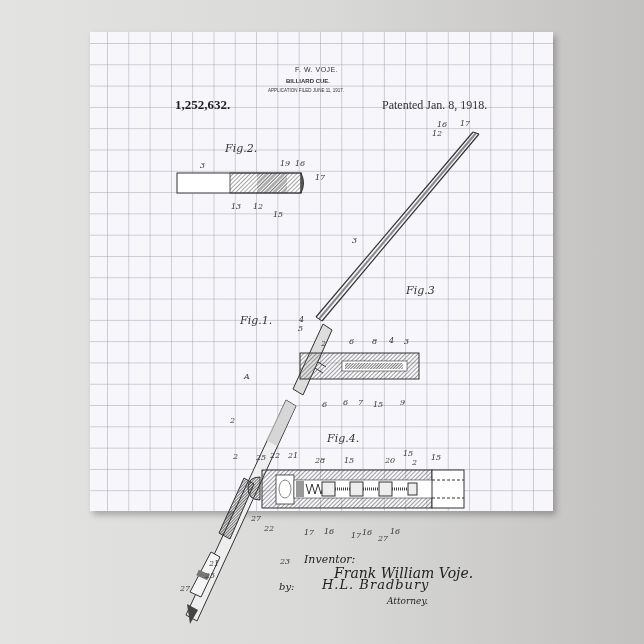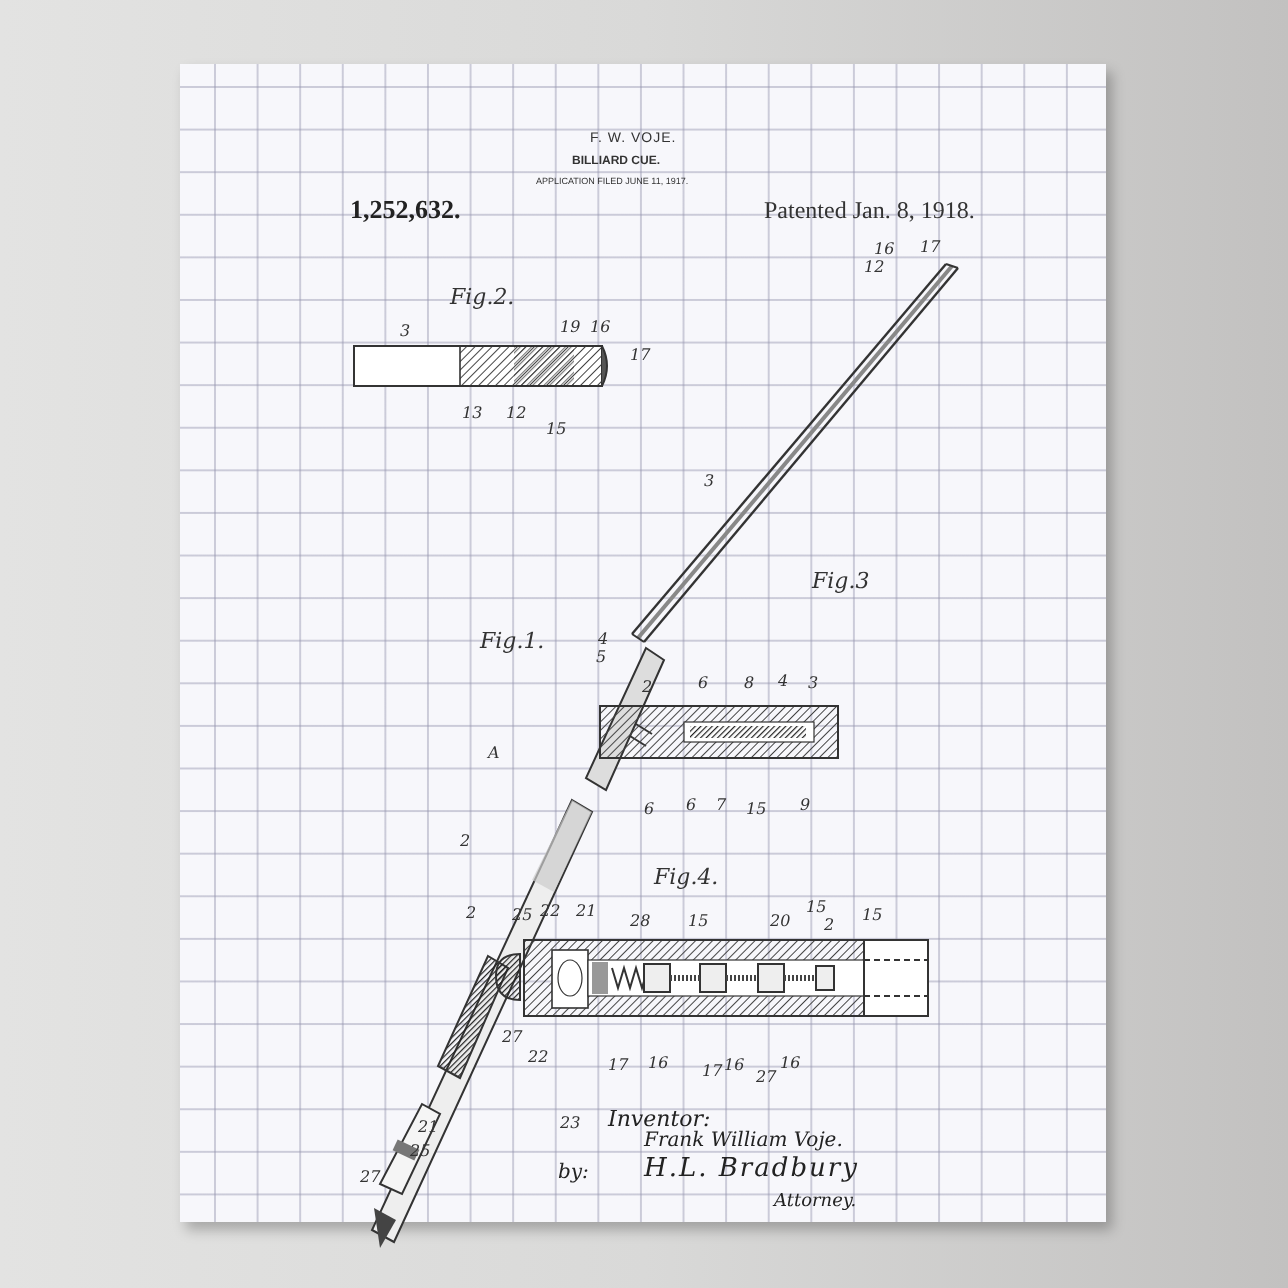--- a/index.html
+++ b/index.html
@@ -1,19 +1,19 @@
 <!DOCTYPE html>
 <html><head>
 <meta charset="utf-8">
 <style>
   html,body{margin:0;padding:0;}
   body{width:644px;height:644px;overflow:hidden;position:relative;
        background:linear-gradient(90deg,#e3e3e2 0%,#d9d9d8 50%,#c2c1c0 100%);
        font-family:"Liberation Serif",serif;}
-  .poster{position:absolute;left:90px;top:32px;width:463px;height:579px;
+  .poster{position:absolute;left:90px;top:32px;width:463px;height:479px;
           background-color:#f7f7fb;
           background-image:
             linear-gradient(to right, rgba(150,150,175,0.45) 1px, transparent 1px),
             linear-gradient(to bottom, rgba(150,150,175,0.45) 1px, transparent 1px);
           background-size:21.3px 21.3px;
           background-position:17px 11px;
           box-shadow:3px 4px 6px rgba(0,0,0,0.25);}
   .abs{position:absolute;}
   .hdr-small{font-family:"Liberation Sans",sans-serif;color:#333;text-align:center;white-space:nowrap;}
   .patno{font-family:"Liberation Serif",serif;font-weight:bold;font-size:13px;color:#222;}
@@ -151,17 +151,17 @@
   <div class="abs lbl" style="left:174px;top:492px;">22</div>
   <div class="abs lbl" style="left:190px;top:497px;margin-top:28px;">23</div>
   <div class="abs lbl" style="left:214px;top:496px;">17</div>
   <div class="abs lbl" style="left:234px;top:495px;">16</div>
   <div class="abs lbl" style="left:261px;top:499px;">17</div>
   <div class="abs lbl" style="left:272px;top:496px;">16</div>
   <div class="abs lbl" style="left:288px;top:502px;">27</div>
   <div class="abs lbl" style="left:300px;top:495px;">16</div>
 
   <div class="abs sig" style="left:214px;top:521px;font-size:11px;">Inventor:</div>
-  <div class="abs sig" style="left:232px;top:533px;font-size:10px;">Frank William Voje.</div>
+  <div class="abs sig" style="left:244px;top:533px;font-size:14px;">Frank William Voje.</div>
   <div class="abs sig" style="left:189px;top:549px;font-size:10px;">by:</div>
   <div class="abs sig" style="left:232px;top:545px;font-size:13px;letter-spacing:1px;">H.L. Bradbury</div>
   <div class="abs sig" style="left:297px;top:564px;font-size:9px;">Attorney.</div>
 </div>
 
 </body></html>

